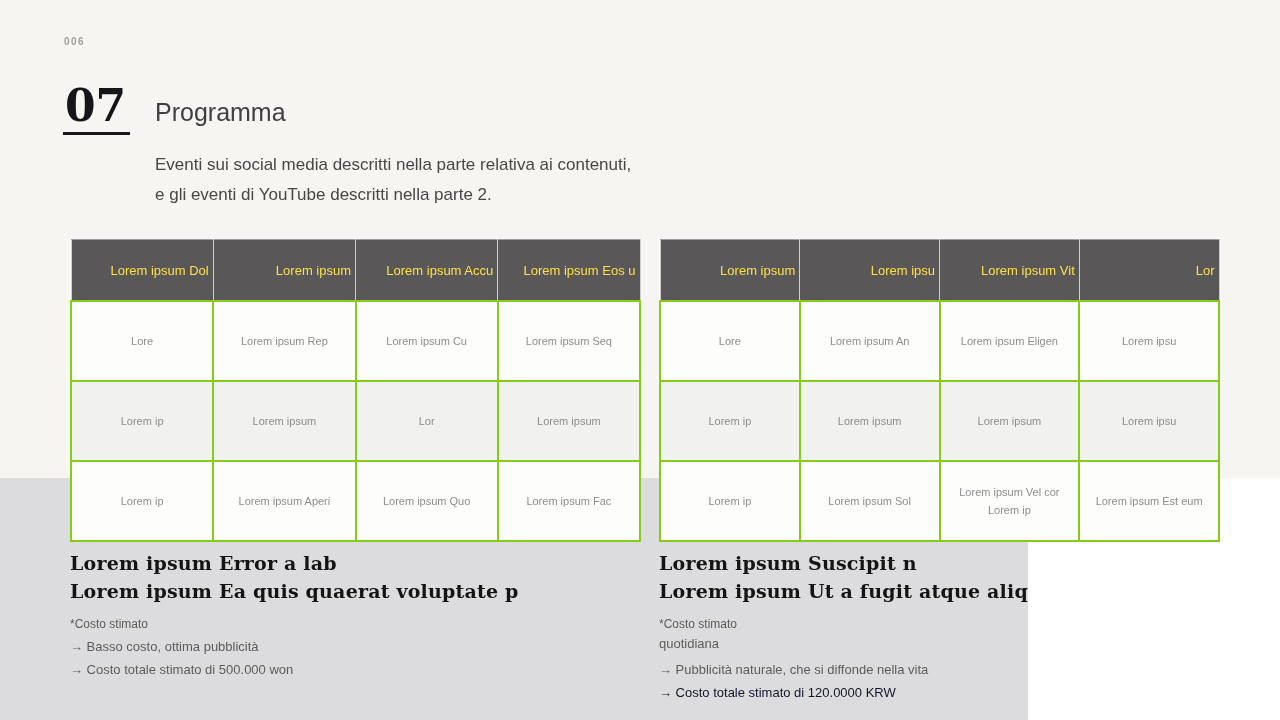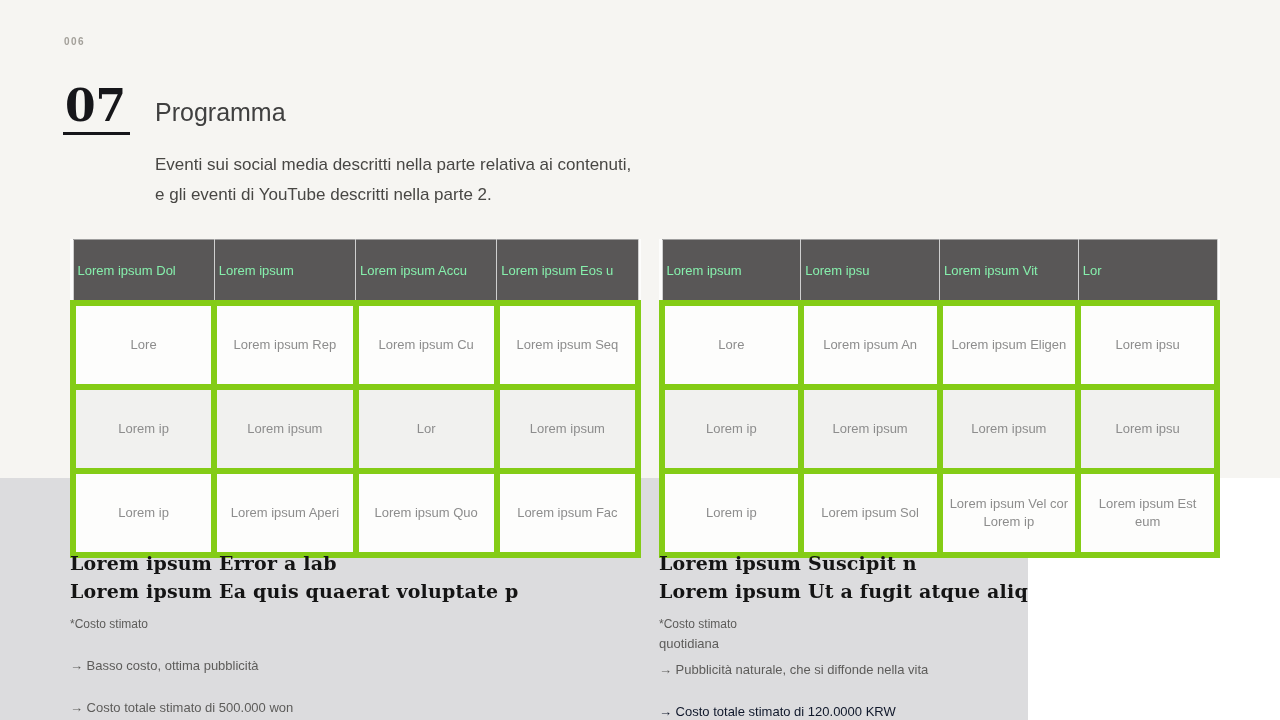--- a/index.html
+++ b/index.html
@@ -47,35 +47,35 @@
     position: absolute;
     border-collapse: collapse;
     table-layout: fixed;
     background: #fdfdfc;
   }
   #table-left  { left: 70px;  top: 239px; width: 571px; }
   #table-right { left: 659px; top: 239px; width: 561px; }
   table.data-table th {
     height: 60px;
     background: #595757;
-    color: #86efac;
+    color: #fde047;
     font-size: 13px; font-weight: normal;
     border-left: 1px solid #cfcfcf;
     border-right: 1px solid #cfcfcf;
     border-top: 1px solid #9e9e9e;
     border-bottom: 1px solid #9e9e9e;
-    text-align: left;
+    text-align: right;
     padding: 0 4px;
   }
   table.data-table td {
     height: 78px;
-    font-size: 13px;
+    font-size: 11px;
     color: #8d8d8d;
     text-align: center;
-    border: 6px solid #84cc16;
+    border: 2px solid #84cc16;
     padding: 0 6px;
     line-height: 18px;
   }
   table.data-table tr.row-alt td { background: #f1f1ef; }
   table.data-table { border: 1px solid #9e9e9e; }
   .notes {
     position: absolute; top: 549px;
     width: 560px;
   }
   #notes-left  { left: 70px; }
@@ -88,21 +88,21 @@
     letter-spacing: 0.2px;
   }
   .cost-label {
     margin-top: 10px;
     font-size: 12px; line-height: 19px;
     color: #5d5c5a;
   }
   .cost-item {
     font-size: 13px; line-height: 20px;
     color: #5d5c5a;
-    margin-top: 22px;
+    margin-top: 3px;
   }
   .cost-item.highlight { color: #0f172a; }
 </style>
 </head>
 <body>
 
 <div class="slide">
   <div class="bg-top"></div>
 
   <div class="page-number">006</div>

